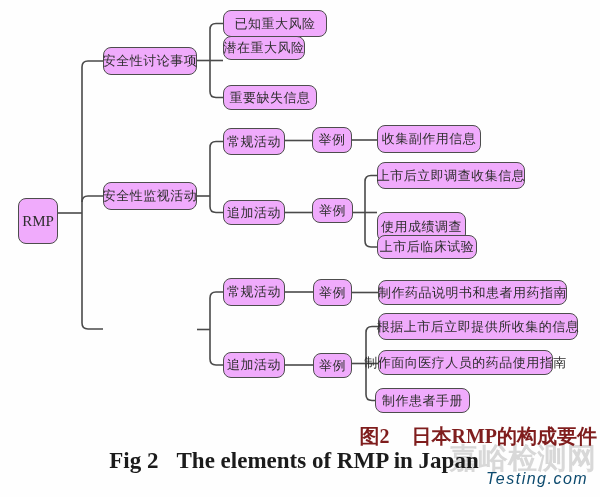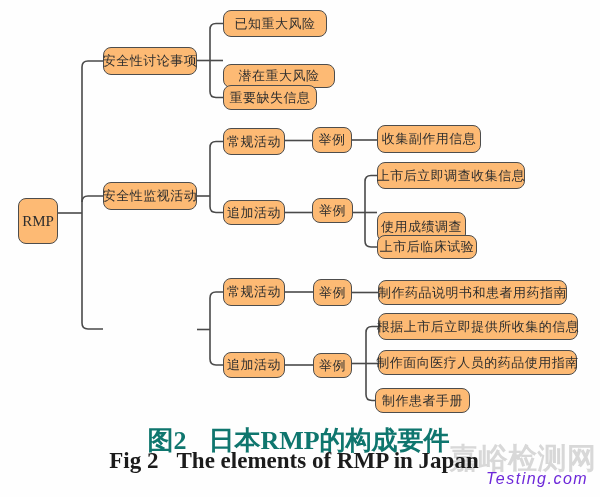--- a/index.html
+++ b/index.html
@@ -14,45 +14,45 @@
     width:600px;height:497px;
     background:#fefefe;
     overflow:hidden;
     font-family:"Liberation Serif","DejaVu Serif",serif;
   }
   .wires{position:absolute;left:0;top:0;z-index:1;}
   .wires path{stroke:var(--line);stroke-width:1.6;fill:none;}
   .node{
     position:absolute;
     box-sizing:border-box;
-    background:#fdba74;
+    background:#f0abfc;
     border:1.5px solid var(--node-border);
     border-radius:8px;
     display:flex;align-items:center;justify-content:center;
     font-size:13px;color:var(--node-text);
     white-space:nowrap;
     z-index:2;
     letter-spacing:0.5px;
   }
   .node.root{font-size:15px;letter-spacing:0;}
   .wm-name{
     position:absolute;left:449px;top:439px;z-index:1;
     font-size:29px;font-weight:bold;color:var(--wm);
     letter-spacing:0.5px;white-space:nowrap;
     font-family:"Liberation Sans","DejaVu Sans",sans-serif;
   }
   .wm-url{
     position:absolute;left:486px;top:470px;z-index:1;
-    font-size:16px;font-style:italic;color:#6d28d9;
+    font-size:16px;font-style:italic;color:#0c4a6e;
     letter-spacing:1.5px;white-space:nowrap;
     font-family:"Liberation Sans","DejaVu Sans",sans-serif;
   }
   .cap-zh{
     position:absolute;left:0;top:423px;width:597px;z-index:2;
-    text-align:center;font-size:26px;font-weight:bold;color:#0f766e;
+    text-align:right;font-size:20px;font-weight:bold;color:#7f1d1d;
     white-space:nowrap;
   }
   .cap-zh .title{margin-left:22px;}
   .cap-en{
     position:absolute;left:0;top:448px;width:588px;z-index:2;
     text-align:center;font-size:23px;font-weight:bold;color:#1b1b1b;
     white-space:nowrap;
   }
   .cap-en .title{margin-left:18px;}
 </style>
@@ -80,40 +80,40 @@
     <path d="M352,292.5 H378"></path>
     <path d="M285,365 H313"></path>
     <path d="M352,363.5 H378"></path>
     <path d="M378,326.5 H372 Q366,326.5 366,332.5 V394.5 Q366,400.5 372,400.5 H375"></path>
   </svg>
 
   <div class="node root" style="left:18px;top:198px;width:40px;height:46px">RMP</div>
 
   <div class="node" style="left:103px;top:47px;width:94px;height:28px">安全性讨论事项</div>
   <div class="node" style="left:223px;top:10px;width:104px;height:27px">已知重大风险</div>
-  <div class="node" style="left:223px;top:64px;width:112px;height:24px">潜在重大风险</div>
+  <div class="node" style="left:223px;top:36px;width:82px;height:24px">潜在重大风险</div>
   <div class="node" style="left:103px;top:182px;width:94px;height:28px">安全性监视活动</div>
 
   <div class="node" style="left:223px;top:85px;width:94px;height:25px">重要缺失信息</div>
   <div class="node" style="left:223px;top:128px;width:62px;height:27px">常规活动</div>
   <div class="node" style="left:312px;top:127px;width:40px;height:26px">举例</div>
   <div class="node" style="left:377px;top:125px;width:104px;height:28px">收集副作用信息</div>
   <div class="node" style="left:223px;top:200px;width:62px;height:25px">追加活动</div>
   <div class="node" style="left:312px;top:198px;width:41px;height:25px">举例</div>
   <div class="node" style="left:377px;top:162px;width:148px;height:27px">上市后立即调查收集信息</div>
   <div class="node" style="left:377px;top:212px;width:89px;height:30px">使用成绩调查</div>
   <div class="node" style="left:377px;top:235px;width:100px;height:24px">上市后临床试验</div>
 
   <div class="node" style="left:223px;top:278px;width:62px;height:28px">常规活动</div>
   <div class="node" style="left:313px;top:279px;width:39px;height:27px">举例</div>
   <div class="node" style="left:378px;top:280px;width:189px;height:25px">制作药品说明书和患者用药指南</div>
   <div class="node" style="left:223px;top:352px;width:62px;height:26px">追加活动</div>
   <div class="node" style="left:313px;top:353px;width:39px;height:25px">举例</div>
   <div class="node" style="left:378px;top:313px;width:200px;height:27px">根据上市后立即提供所收集的信息</div>
-  <div class="node" style="left:378px;top:350px;width:199px;height:25px">制作面向医疗人员的药品使用指南</div>
+  <div class="node" style="left:378px;top:350px;width:175px;height:25px">制作面向医疗人员的药品使用指南</div>
   <div class="node" style="left:375px;top:388px;width:95px;height:25px">制作患者手册</div>
 
   <div class="wm-name">嘉峪检测网</div>
   <div class="wm-url">Testing.com</div>
 
   <div class="cap-zh"><span>图2</span><span class="title">日本RMP的构成要件</span></div>
   <div class="cap-en"><span>Fig 2</span><span class="title">The elements of RMP in Japan</span></div>
 
 </div>
 

